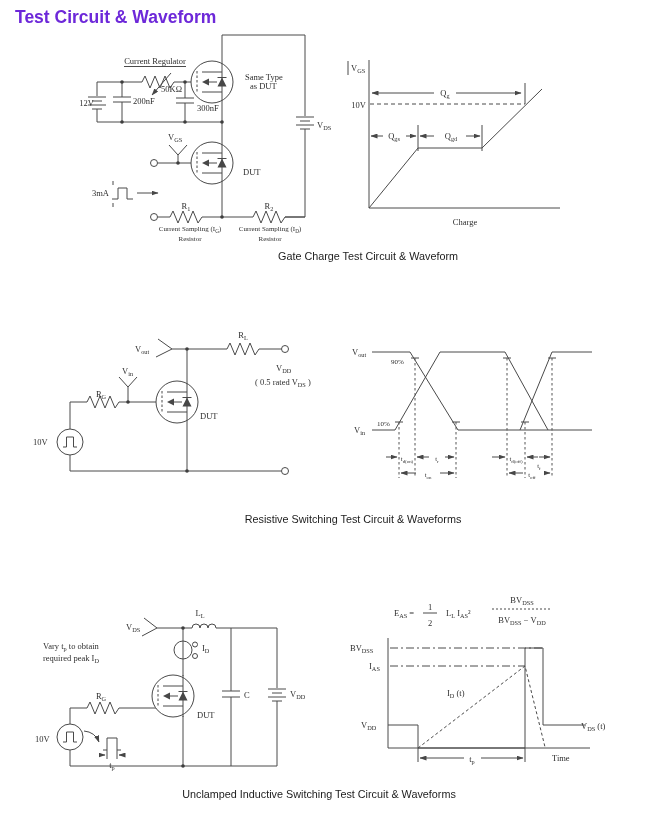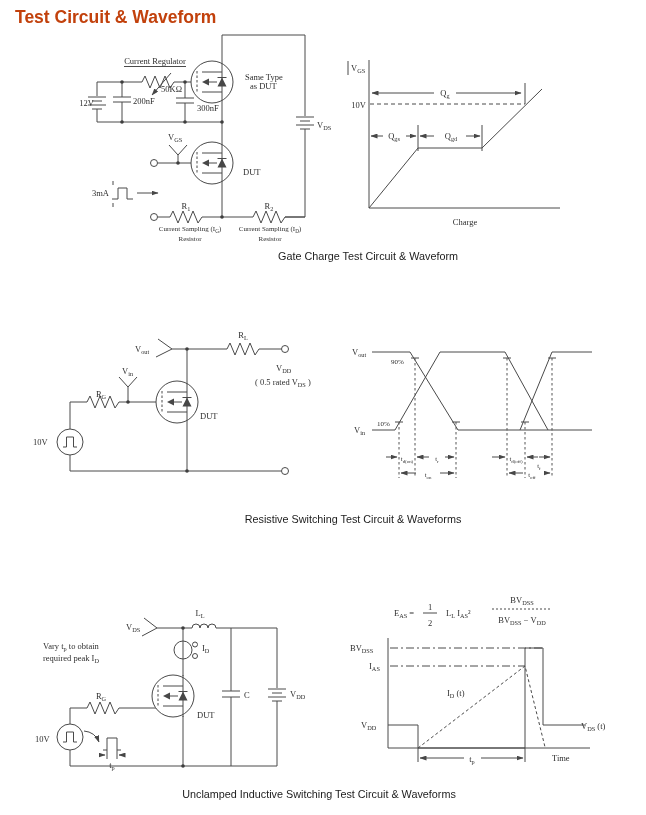--- a/index.html
+++ b/index.html
@@ -1,18 +1,18 @@
 <!DOCTYPE html>
 <html><head>
 <meta charset="utf-8">
 <style>
   html,body{margin:0;padding:0;}
   body{width:646px;height:815px;background:#ffffff;position:relative;overflow:hidden;}
   .title{position:absolute;left:15px;top:7px;font-family:"Liberation Sans",sans-serif;
-         font-weight:700;font-size:17.5px;color:#c2410c;}
+         font-weight:700;font-size:17.5px;color:#6d28d9;}
   svg{position:absolute;left:0;top:0;}
   text{fill:#2f2f2f;}
   .lbl{font-family:"Liberation Serif",serif;font-size:8.5px;}
   .sm{font-family:"Liberation Serif",serif;font-size:7px;}
   .xs{font-family:"Liberation Serif",serif;font-size:6.6px;}
   .sub{font-size:74%;}
   .cap{font-family:"Liberation Sans",sans-serif;font-size:10.8px;fill:#1c1c1c;}
   .w{fill:none;stroke:#4a4a4a;stroke-width:1;}
   .wd{fill:none;stroke:#4a4a4a;stroke-width:1;stroke-dasharray:4,3;}
   .wdd{fill:none;stroke:#4a4a4a;stroke-width:1;stroke-dasharray:8,3,2,3;}

